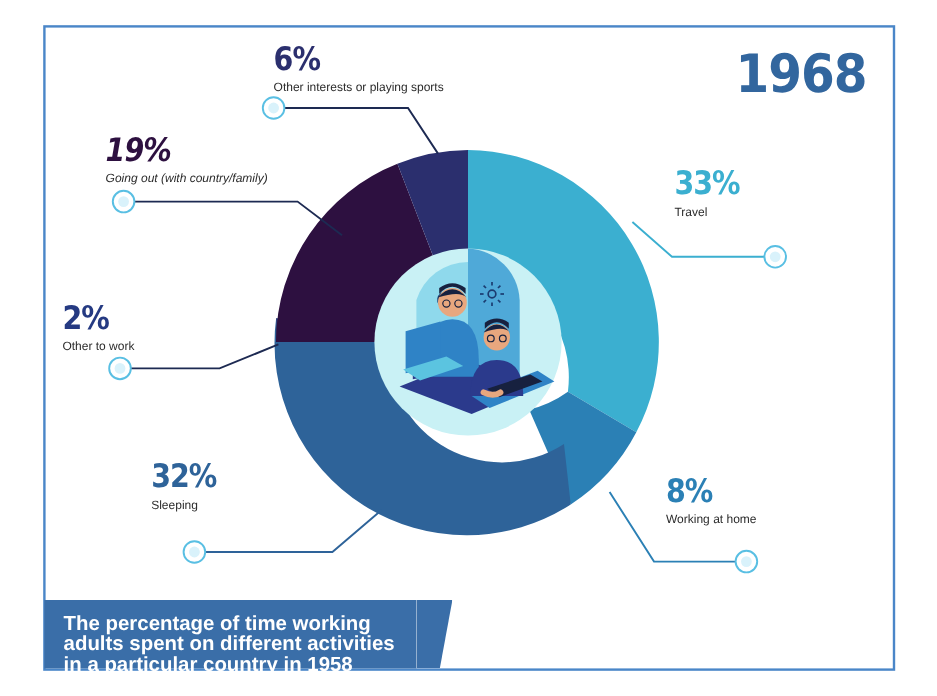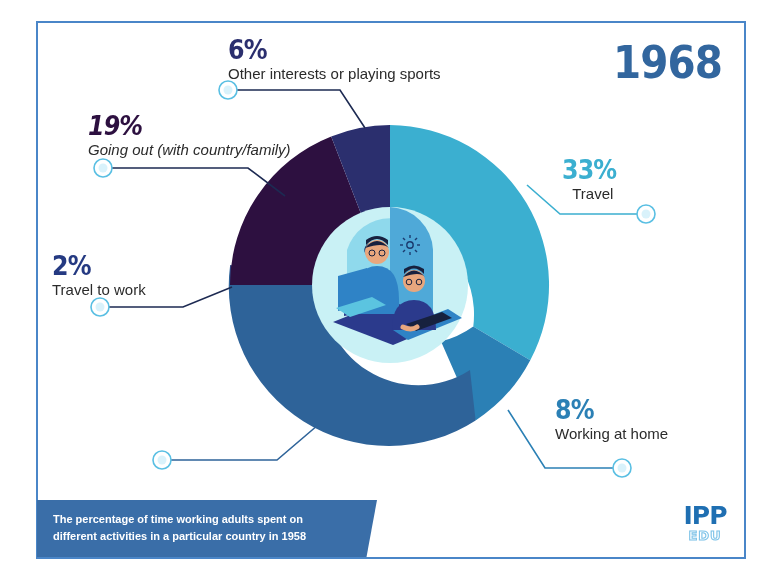--- a/index.html
+++ b/index.html
@@ -4,38 +4,38 @@
 <style>
   html,body{margin:0;padding:0;background:#ffffff;}
   body{width:781px;height:580px;font-family:"Liberation Sans",sans-serif;overflow:hidden;}
   #canvas{position:relative;width:781px;height:580px;background:#fff;}
   #frame{position:absolute;left:36px;top:21px;width:710px;height:538px;border:2px solid #4a86c8;box-sizing:border-box;}
   #chart-svg{position:absolute;left:0;top:0;width:781px;height:580px;}
 
   .lbl{position:absolute;}
   .pct{font-weight:bold;font-size:27px;line-height:27px;letter-spacing:-1px;
        font-family:"DejaVu Sans",sans-serif;transform:scaleX(.88);transform-origin:left center;}
-  .cap{font-size:15px;line-height:15px;color:#2b2b2b;margin-top:3px;white-space:nowrap;text-align:center;}
+  .cap{font-size:10px;line-height:15px;color:#2b2b2b;margin-top:3px;white-space:nowrap;}
 
   #l-other{left:228px;top:36px;}
   #l-going{left:88px;top:112px;font-style:italic;}
   #l-travel{left:52px;top:252px;}
   #l-sleep{left:126px;top:384px;}
-  #l-working{left:562px;top:156px;}
+  #l-working{left:562px;top:140px;}
   #l-relax{left:555px;top:396px;}
 
   #year{position:absolute;left:613px;top:41px;font-family:"DejaVu Sans",sans-serif;
         font-weight:bold;font-size:44px;line-height:44px;letter-spacing:-1px;
         color:#32669e;transform:scaleX(.92);transform-origin:left center;}
 
   #banner{position:absolute;left:37px;top:500px;width:310px;height:57px;background:#3a6ea8;}
   #banner-slant{position:absolute;left:347px;top:500px;width:30px;height:57px;background:#3a6ea8;
                 clip-path:polygon(0 0,100% 0,65% 100%,0 100%);}
   #banner-text{position:absolute;left:53px;top:511px;width:290px;color:#fff;font-weight:bold;
-               font-size:11px;line-height:17px;font-family:"Liberation Sans",sans-serif;}
+               font-size:17px;line-height:17px;font-family:"Liberation Sans",sans-serif;}
 
   #logo{position:absolute;left:679px;top:503px;width:52px;height:46px;text-align:center;}
   #logo-ipp{font-family:"DejaVu Sans",sans-serif;font-weight:bold;font-size:25px;line-height:25px;
             color:#1f6fb2;letter-spacing:-1px;}
   #logo-edu{font-family:"DejaVu Sans",sans-serif;font-weight:bold;font-size:13px;line-height:14px;
             color:#fff;-webkit-text-stroke:1.1px #7ec3e8;letter-spacing:1px;margin-top:1px;}
 </style>
 </head>
 <body>
 
@@ -145,38 +145,38 @@
     <div class="cap">Other interests or playing sports</div>
   </div>
 
   <div class="lbl" id="l-going">
     <div class="pct" style="color:#2d1040">19%</div>
     <div class="cap">Going out (with country/family)</div>
   </div>
 
   <div class="lbl" id="l-travel">
     <div class="pct" style="color:#253a82">2%</div>
-    <div class="cap">Travel to work</div>
+    <div class="cap">Other to work</div>
   </div>
 
+  <div class="lbl" id="l-sleep">
+    <div class="pct" style="color:#2e6399">32%</div>
+    <div class="cap">Sleeping</div>
+  </div>
 
   <div class="lbl" id="l-working">
     <div class="pct" style="color:#3bafd0">33%</div>
     <div class="cap">Travel</div>
   </div>
 
   <div class="lbl" id="l-relax">
     <div class="pct" style="color:#2b80b5">8%</div>
     <div class="cap">Working at home</div>
   </div>
 
   <div id="year">1968</div>
 
   <div id="banner"></div>
   <div id="banner-slant"></div>
   <div id="banner-text">The percentage of time working adults spent on different activities in a particular country in 1958</div>
 
-  <div id="logo">
-    <div id="logo-ipp">IPP</div>
-    <div id="logo-edu">EDU</div>
-  </div>
 
 </div>
 
 </body></html>

